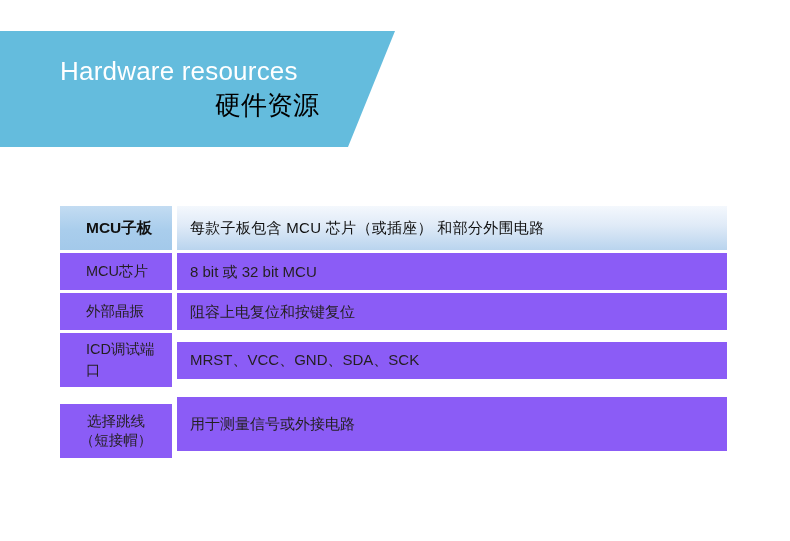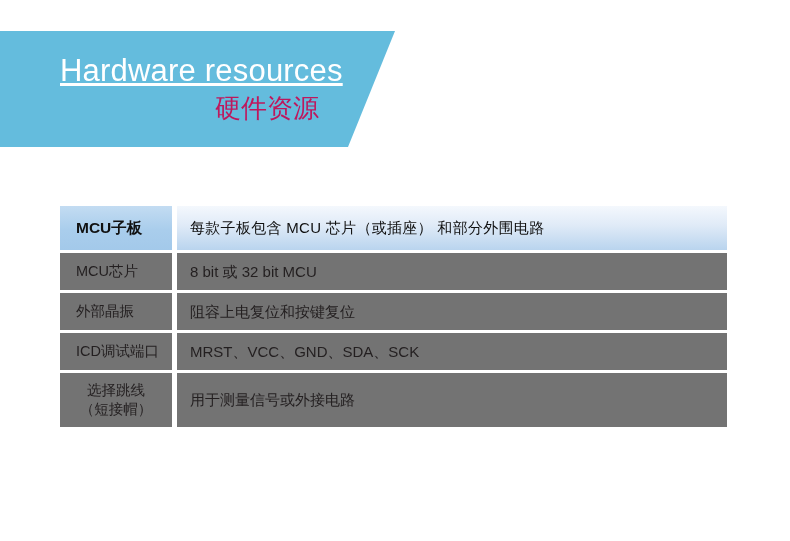--- a/index.html
+++ b/index.html
@@ -40,31 +40,30 @@
     width: 330px;
     height: 116px;
     display: flex;
     flex-direction: column;
     justify-content: center;
     box-sizing: border-box;
     padding-left: 18px;
   }
   .banner-title-en {
     color: #ffffff;
-    font-size: 31px;
+    font-size: 26px;
     line-height: 1.24;
     letter-spacing: 0.2px;
     text-align: left;
     padding-left: 42px;
     font-weight: 400;
     white-space: nowrap;
-    text-decoration: underline;
   }
   .banner-title-cn {
-    color: #be185d;
+    color: #000000;
     font-size: 26px;
     line-height: 1.3;
     text-align: right;
     padding-right: 11px;
     margin-top: 1px;
     font-weight: 400;
     white-space: nowrap;
   }
 
   
@@ -83,30 +82,30 @@
   }
   .tbl td {
     padding: 0;
     vertical-align: middle;
   }
   .col-key { width: 112px; }
   .col-val { width: 550px; }
 
   .cell {
     box-sizing: border-box;
-    background: #737373;
+    background: #8b5cf6;
     min-height: 37px;
     display: flex;
     align-items: center;
     padding: 6px 11px;
     color: #231f20;
     font-size: 14.5px;
     line-height: 1.45;
   }
-  .cell.key   { padding-left: 16px; }
+  .cell.key   { padding-left: 26px; }
   .cell.value { padding-left: 13px; font-size: 15px; }
 
   
   .hdr-key {
     background: linear-gradient(to bottom, #c3dcf2 0%, #a9cdec 55%, #a3c9ea 100%);
     font-weight: bold;
     font-size: 15.5px;
     min-height: 44px;
     color: #111111;
   }
@@ -122,20 +121,21 @@
   
   .cell.two-line {
     display: flex;
     flex-direction: column;
     align-items: center;
     justify-content: center;
     text-align: center;
     min-height: 54px;
     padding: 7px 6px;
     line-height: 1.32;
+    margin-top: 14px;
   }
   .cell.tall-value { min-height: 54px; }
 </style>
 </head>
 <body>
 
 <div class="banner-wrap">
   <div class="banner-shape"></div>
   <div class="banner-text">
     <div class="banner-title-en">Hardware resources</div>

